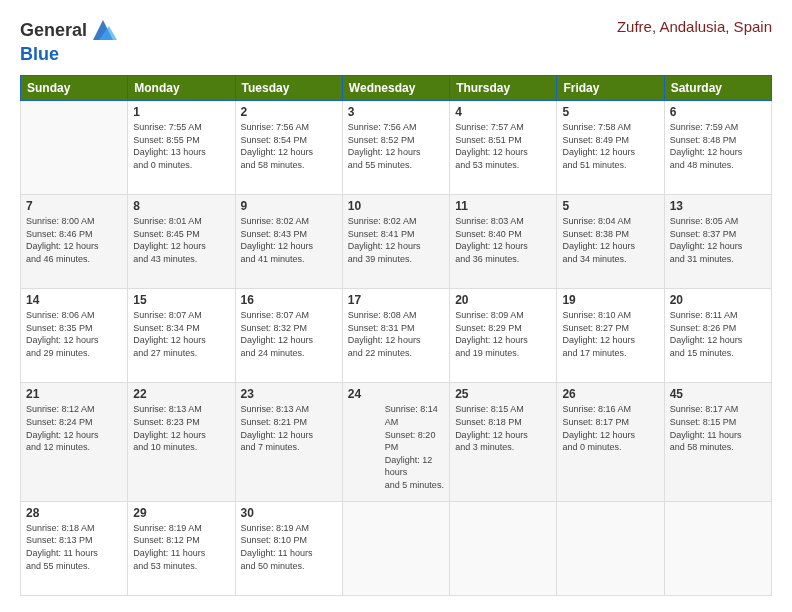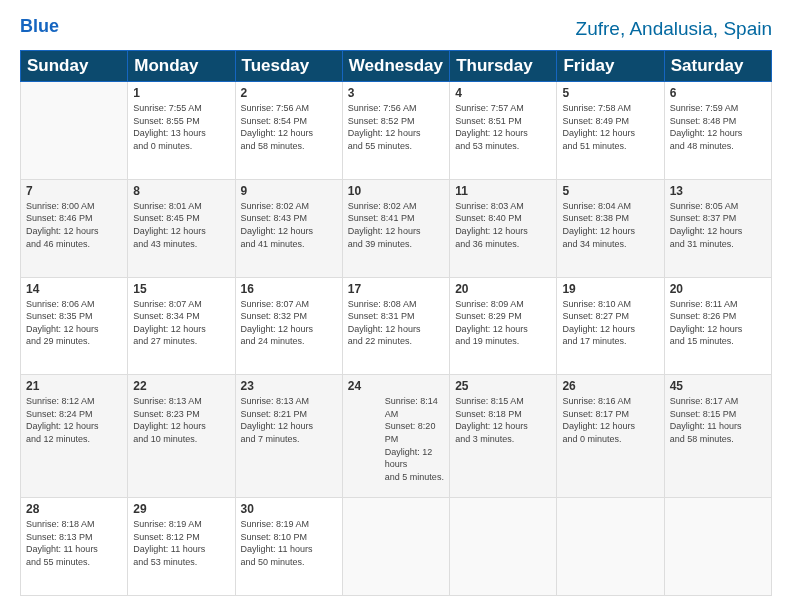--- a/index.html
+++ b/index.html
@@ -44,37 +44,37 @@
     }
     .title-block {
       text-align: right;
     }
     .calendar-title {
       font-size: 32px;
       font-weight: bold;
       color: #333;
     }
     .calendar-subtitle {
-      font-size: 19px;
-      color: #0369a1;
+      font-size: 15px;
+      color: #7f1d1d;
       margin-top: 2px;
     }
     .calendar {
       flex: 1;
       border: 1px solid #ccc;
       border-collapse: collapse;
       width: 100%;
       table-layout: fixed;
     }
     .calendar th {
-      background-color: #0c4a6e;
+      background-color: #4d7c0f;
       color: #fff;
       text-align: left;
       padding: 5px 6px;
-      font-size: 17px;
+      font-size: 12px;
       font-weight: bold;
       border: 1px solid #1565C0;
     }
     .calendar td {
       vertical-align: top;
       padding: 4px 5px;
       border: 1px solid #ddd;
       font-size: 9.5px;
       color: #333;
       background: #fff;
@@ -98,20 +98,27 @@
       background-color: #f5f5f5;
     }
   </style>
 </head>
 <body>
 
 <div class="page">
   <div class="header">
     <div class="logo">
       <div style="display:flex;flex-direction:column;align-items:flex-start;">
+        <div style="display:flex;align-items:center;">
+          <span class="logo-text-general">General</span>
+          <svg class="logo-icon" viewBox="0 0 28 28" xmlns="http://www.w3.org/2000/svg">
+            <polygon points="4,24 14,4 24,24" fill="#1565C0" opacity="0.85"></polygon>
+            <polygon points="10,24 20,10 28,24" fill="#42A5F5" opacity="0.7"></polygon>
+          </svg>
+        </div>
         <span class="logo-text-blue">Blue</span>
       </div>
     </div>
     <div class="title-block">
       <div class="calendar-subtitle">Zufre, Andalusia, Spain</div>
     </div>
   </div>
 
   <table class="calendar">
     <thead>

